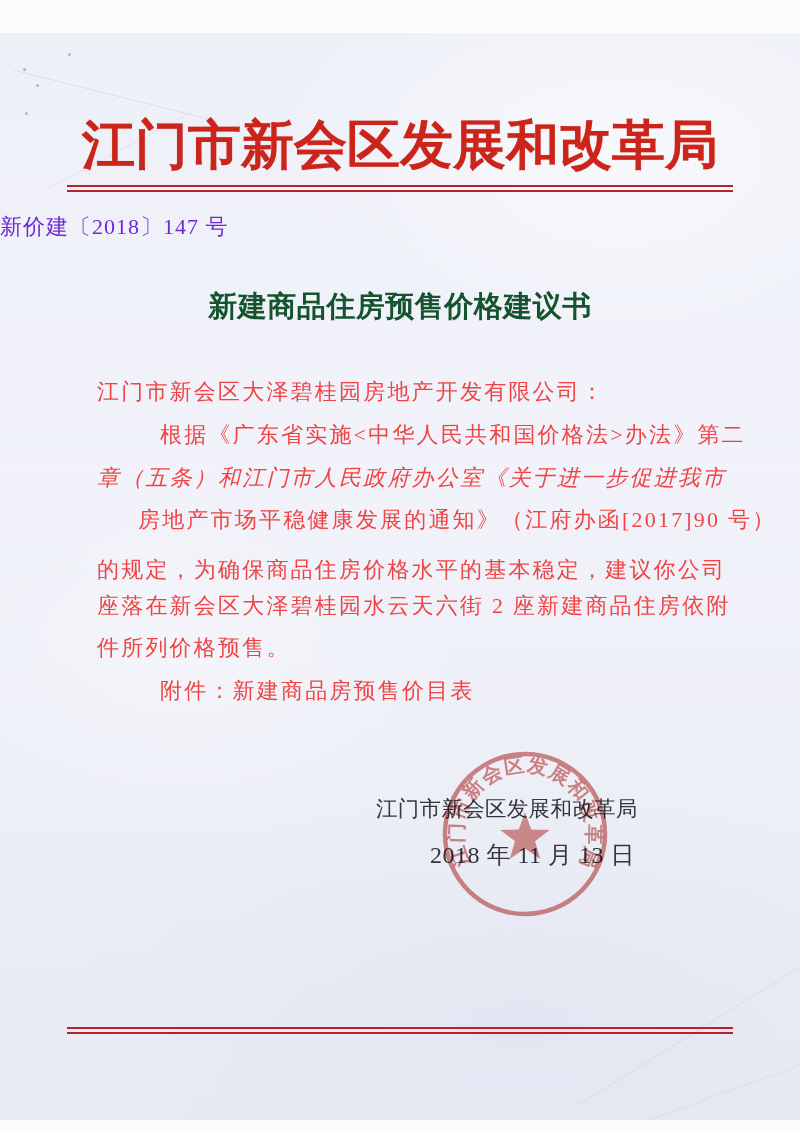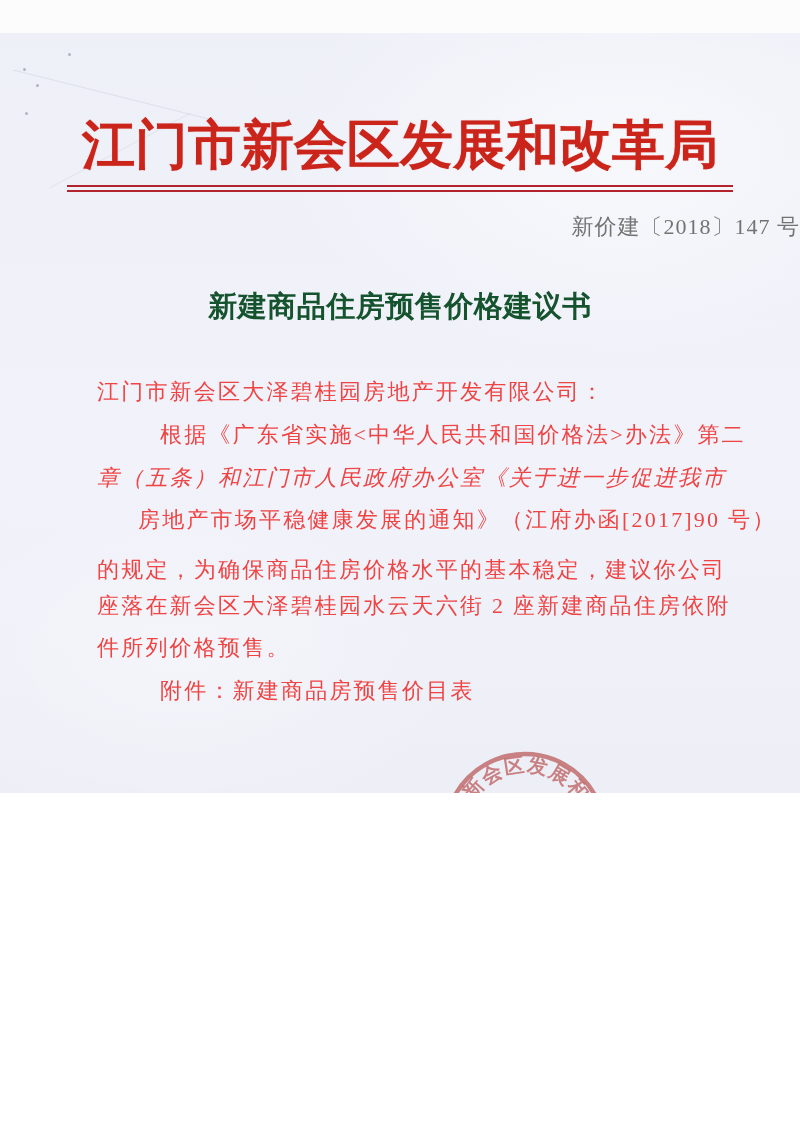--- a/index.html
+++ b/index.html
@@ -1,18 +1,18 @@
 <!DOCTYPE html>
 <html lang="zh"><head>
 <meta charset="utf-8">
 <style>
   html,body{margin:0;padding:0;background:#ffffff;}
   .scan{
     position:relative;
-    width:800px;height:793px;
+    width:800px;height:1131px;
     margin:0 auto;
     background:#fdfdfe;
     overflow:hidden;
     font-family:"Liberation Serif","DejaVu Serif",serif;
   }
   
   .paper{
     position:absolute;left:0;top:33px;width:800px;height:1087px;
     background:
       radial-gradient(ellipse 500px 300px at 620px 120px, rgba(255,255,255,.55), rgba(255,255,255,0) 70%),
@@ -41,21 +41,21 @@
   }
   .rule{
     position:absolute;left:67px;width:666px;height:3px;
     border-top:2.5px solid #b3232d;border-bottom:2px solid #b3232d;
   }
   .rule.top-rule{top:185px;}
   .rule.bottom-rule{top:1027px;}
 
   .doc-number{
     position:absolute;left:0;top:212px;width:800px;
-    text-align:right;font-size:22px;color:#737373;letter-spacing:1px;
+    text-align:left;font-size:22px;color:#6d28d9;letter-spacing:1px;
     white-space:nowrap;
   }
   .doc-title{
     position:absolute;left:0;top:287px;width:800px;
     text-align:center;font-size:29px;font-weight:bold;color:#14532d;
     letter-spacing:0.5px;white-space:nowrap;
   }
 
   
   .bodyline{

